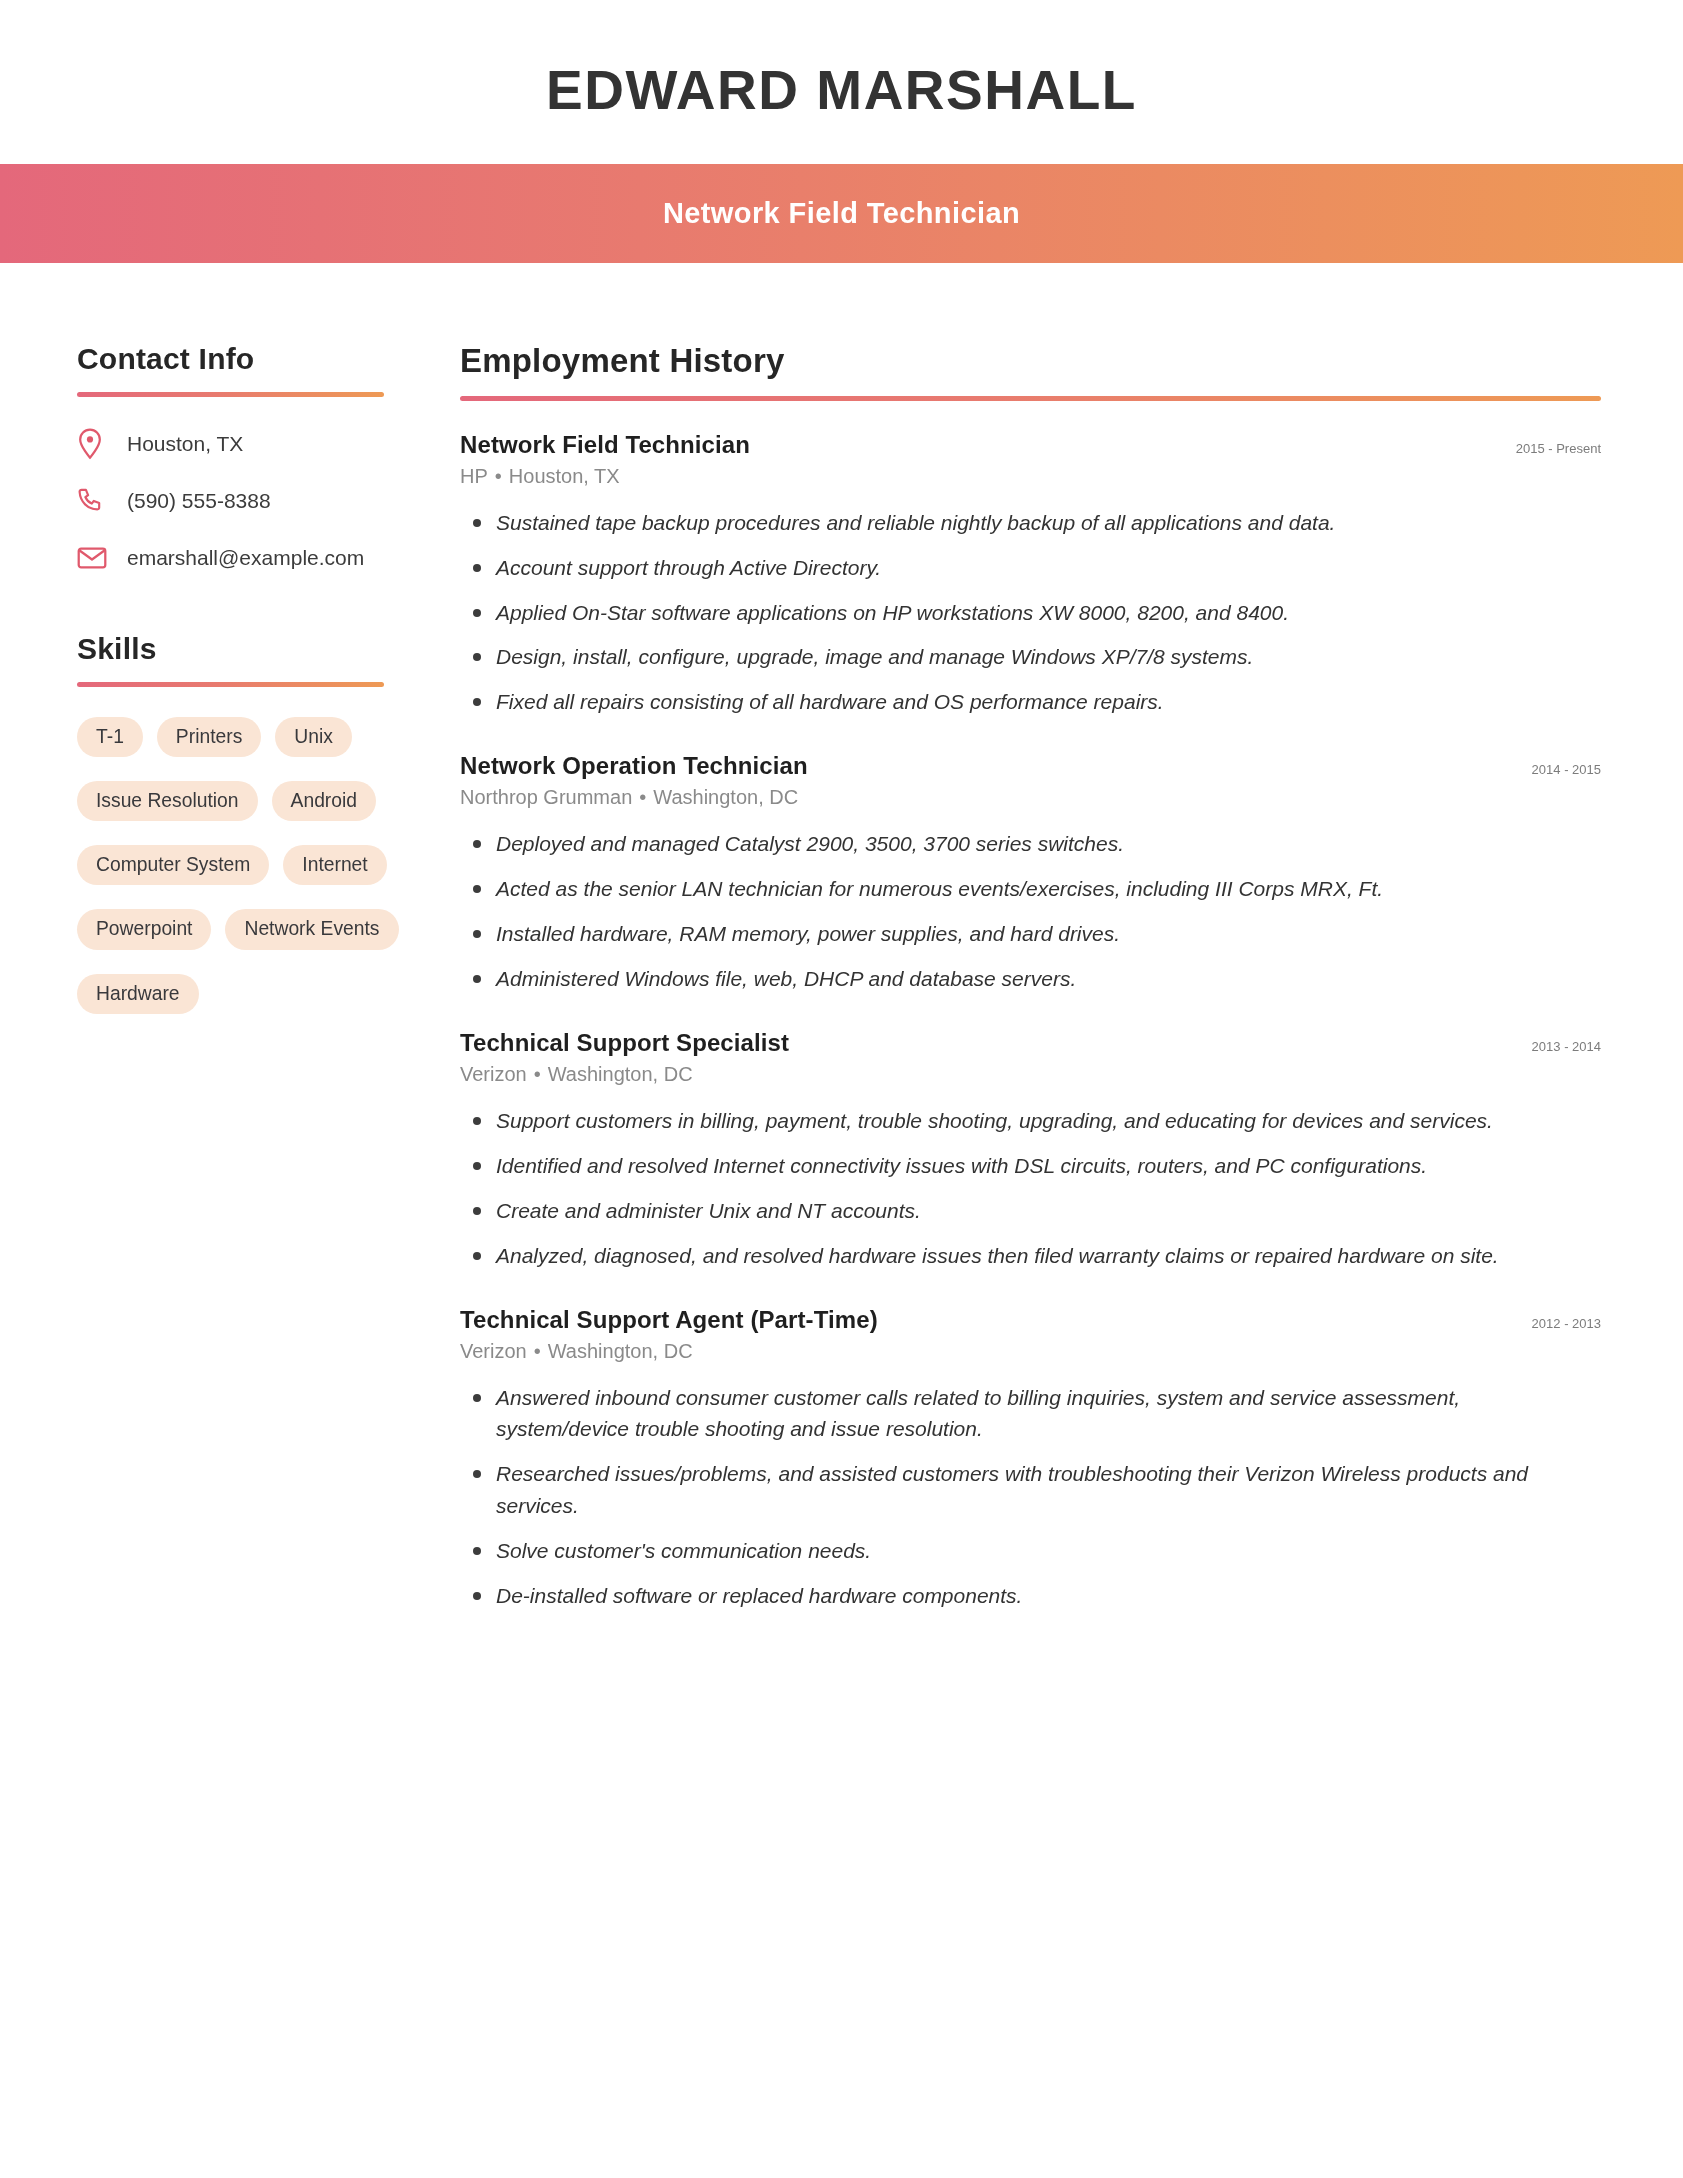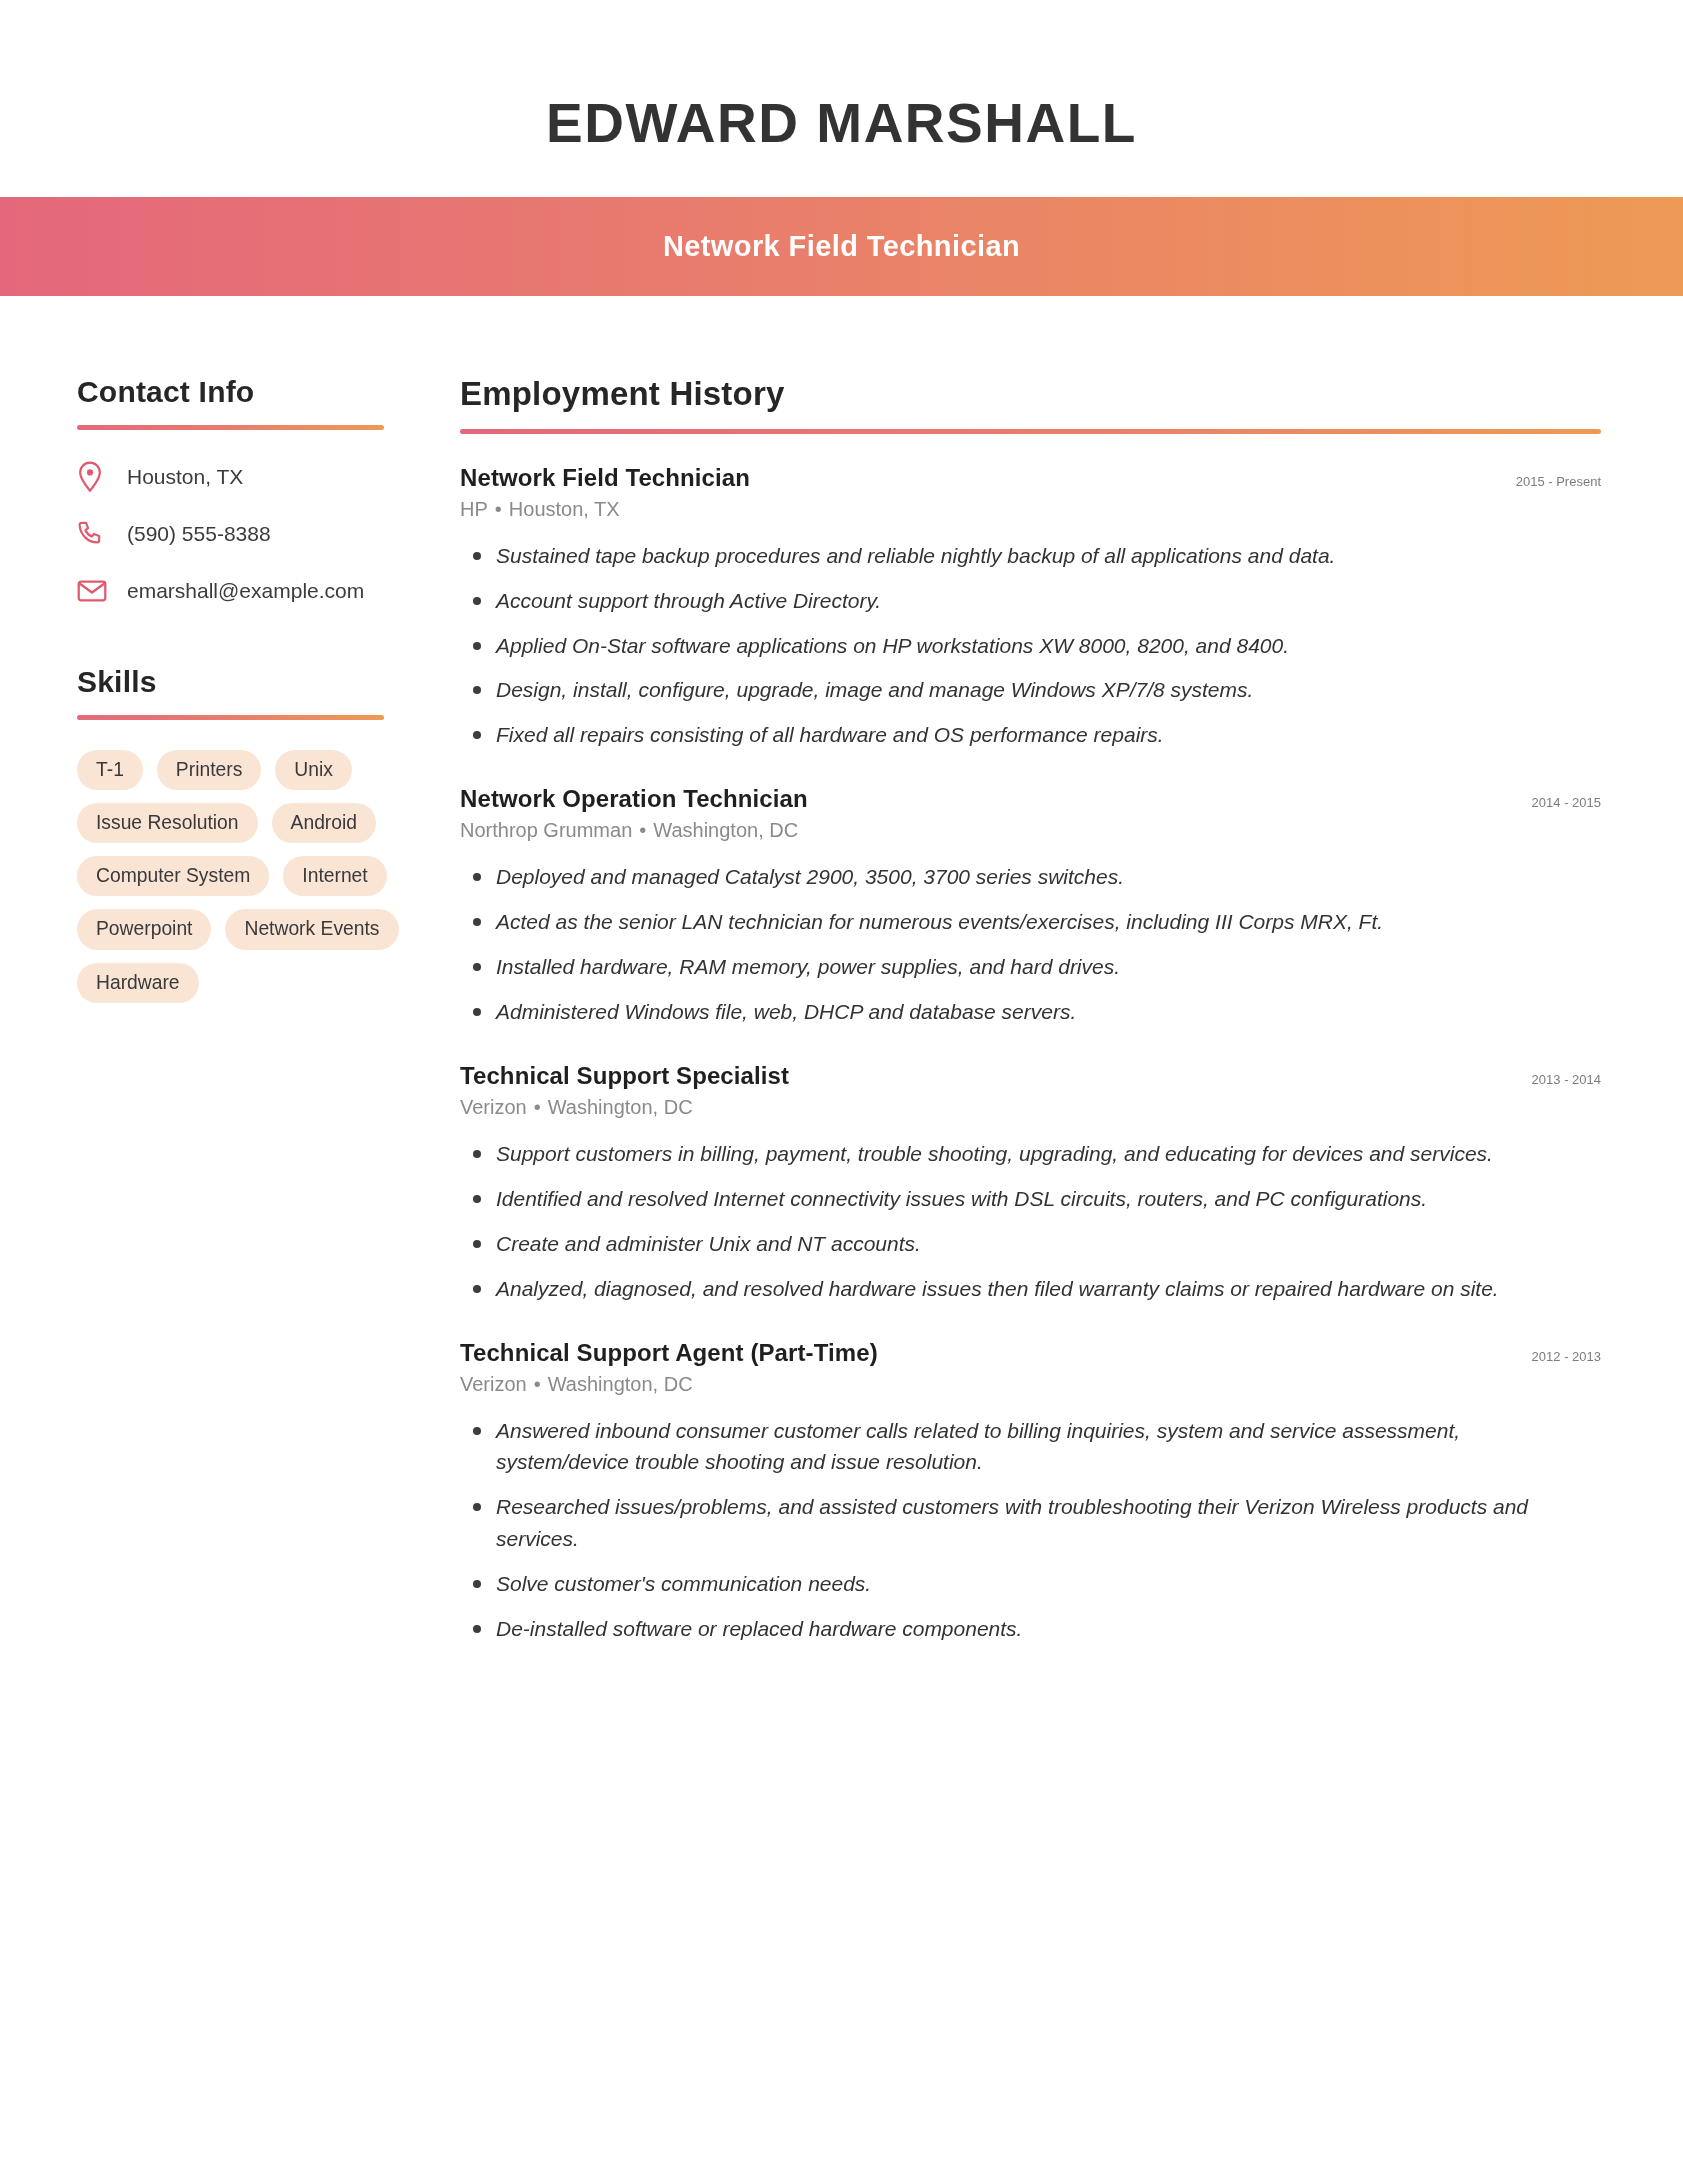--- a/index.html
+++ b/index.html
@@ -12,21 +12,21 @@
     height: 2178px;
     position: relative;
     font-family: "Liberation Sans", sans-serif;
     color: #3a3a3a;
     overflow: hidden;
   }
 
   
   .page-header {
     width: 100%;
-    padding-top: 95px;
+    padding-top: 62px;
     box-sizing: border-box;
   }
   .name-heading {
     text-align: center;
     font-size: 55px;
     font-weight: 700;
     letter-spacing: 1.5px;
     color: #333333;
     line-height: 1.05;
     margin: 0;
@@ -111,21 +111,21 @@
     font-size: 21px;
     color: #3c3c3c;
     line-height: 1.2;
   }
 
   
   .skills-block { margin-top: 57px; }
   .skills-pills {
     display: flex;
     flex-wrap: wrap;
-    gap: 13px 14px;
+    gap: 24px 14px;
     max-width: 327px;
   }
   .skill-pill {
     background: #fae5d5;
     border-radius: 22px;
     padding: 9px 19px;
     font-size: 19.3px;
     color: #39393c;
     white-space: nowrap;
     line-height: 1.15;

